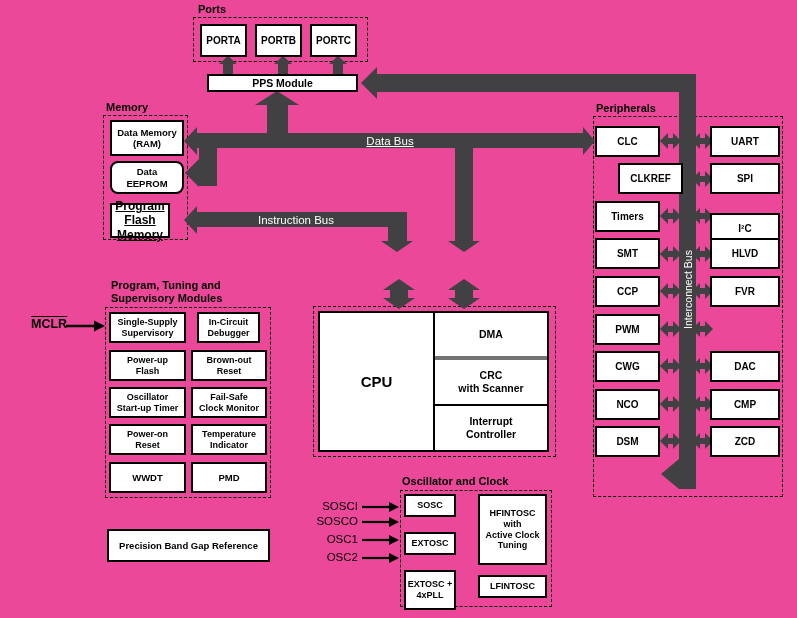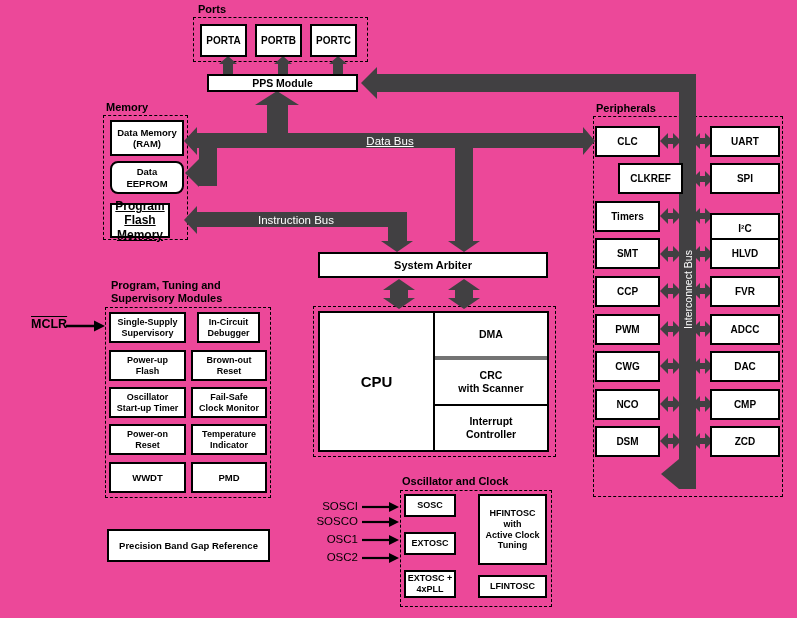--- a/index.html
+++ b/index.html
@@ -120,21 +120,20 @@
   <div class="box" style="left:310px;top:24px;width:47px;height:33px;font-size:10px;">PORTC</div>
   <div class="box" style="left:207px;top:74px;width:151px;height:18px;font-size:10.5px;">PPS Module</div>
 
   <div class="box" style="left:110px;top:120px;width:74px;height:36px;font-size:9.5px;">Data Memory
 (RAM)</div>
   <div class="box" style="left:110px;top:161px;width:74px;height:33px;font-size:9.5px;border-radius:8px;">Data
 EEPROM</div>
   <div class="box" style="left:110px;top:203px;width:60px;height:35px;font-size:12px;text-decoration:underline;">Program
 Flash Memory</div>
 
-  <div class="box" style="left:318px;top:252px;width:230px;height:26px;font-size:11px;">System Arbiter</div>
 
   <div class="cpu-solid" style="left:318px;top:311px;width:231px;height:141px;">
     <div class="cpu-left">CPU</div>
     <div class="cpu-right">
       <div class="cpu-cell" style="height:47px;border-bottom:4px solid #737373;">DMA</div>
       <div class="cpu-cell" style="height:46px;border-bottom:2px solid #000;">CRC
 with Scanner</div>
       <div class="cpu-cell" style="flex:1;">Interrupt
 Controller</div>
     </div>
@@ -171,28 +170,27 @@
   <div class="box" style="left:595px;top:314px;width:65px;height:31px;font-size:10px;">PWM</div>
   <div class="box" style="left:595px;top:351px;width:65px;height:31px;font-size:10px;">CWG</div>
   <div class="box" style="left:595px;top:389px;width:65px;height:31px;font-size:10px;">NCO</div>
   <div class="box" style="left:595px;top:426px;width:65px;height:31px;font-size:10px;">DSM</div>
 
   <div class="box" style="left:710px;top:126px;width:70px;height:31px;font-size:10px;">UART</div>
   <div class="box" style="left:710px;top:163px;width:70px;height:31px;font-size:10px;">SPI</div>
   <div class="box" style="left:710px;top:201px;width:70px;height:31px;font-size:10px;margin-top:12px;">I²C</div>
   <div class="box" style="left:710px;top:238px;width:70px;height:31px;font-size:10px;">HLVD</div>
   <div class="box" style="left:710px;top:276px;width:70px;height:31px;font-size:10px;">FVR</div>
-  <div class="box" style="left:710px;top:314px;width:70px;height:31px;font-size:10px;">ADCC</div>
   <div class="box" style="left:710px;top:351px;width:70px;height:31px;font-size:10px;">DAC</div>
   <div class="box" style="left:710px;top:389px;width:70px;height:31px;font-size:10px;">CMP</div>
   <div class="box" style="left:710px;top:426px;width:70px;height:31px;font-size:10px;">ZCD</div>
 
   <div class="box" style="left:404px;top:494px;width:52px;height:23px;font-size:9px;">SOSC</div>
   <div class="box" style="left:404px;top:532px;width:52px;height:23px;font-size:9px;">EXTOSC</div>
-  <div class="box" style="left:404px;top:570px;width:52px;height:28px;font-size:9px;">EXTOSC +
+  <div class="box" style="left:404px;top:570px;width:52px;height:40px;font-size:9px;">EXTOSC +
 4xPLL</div>
   <div class="box" style="left:478px;top:494px;width:69px;height:71px;font-size:9px;">HFINTOSC
 with
 Active Clock
 Tuning</div>
   <div class="box" style="left:478px;top:575px;width:69px;height:23px;font-size:9px;">LFINTOSC</div>
 
   <div class="pinlabel" style="left:300px;top:500px;width:58px;">SOSCI</div>
   <div class="pinlabel" style="left:300px;top:515px;width:58px;">SOSCO</div>
   <div class="pinlabel" style="left:300px;top:533px;width:58px;">OSC1</div>

